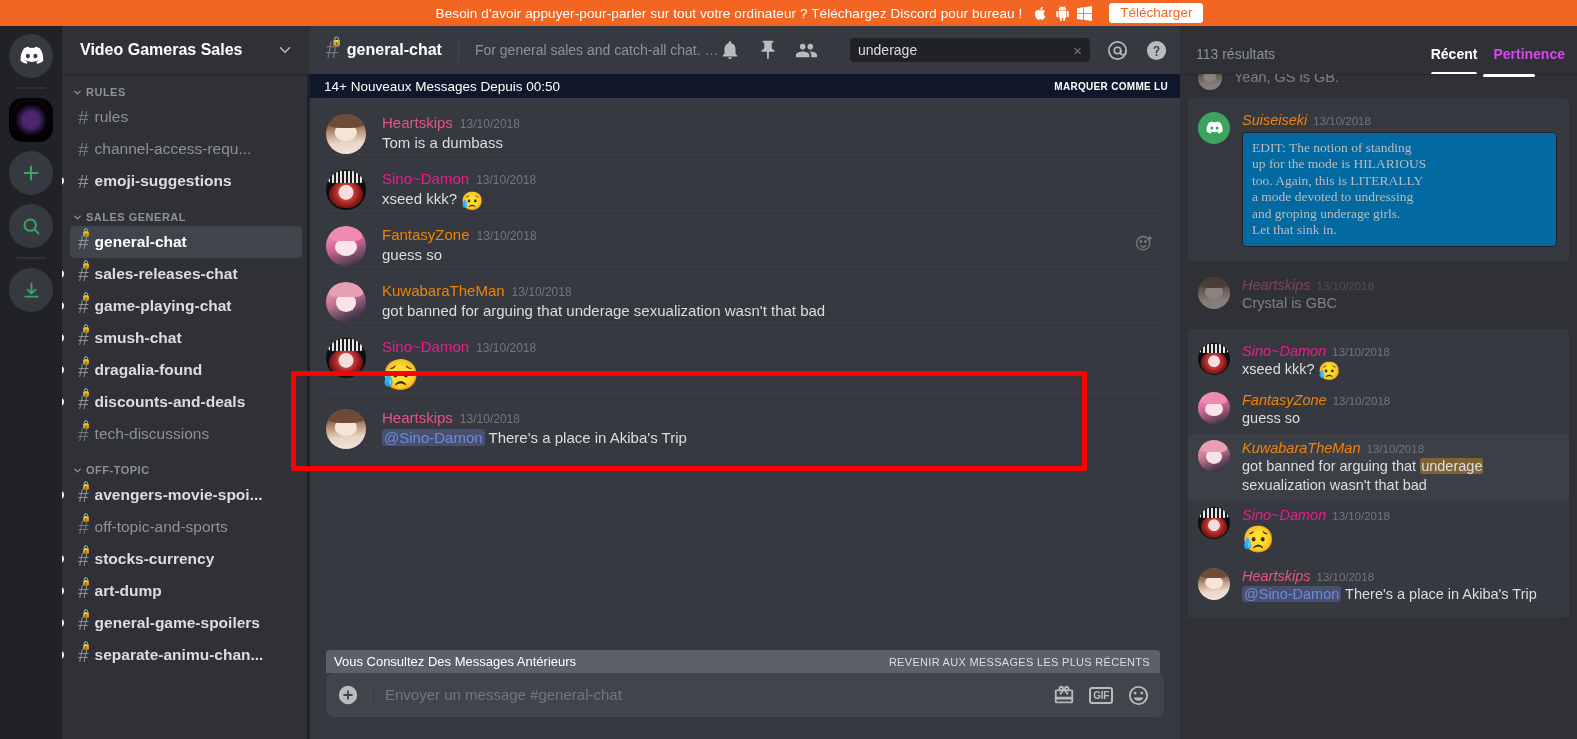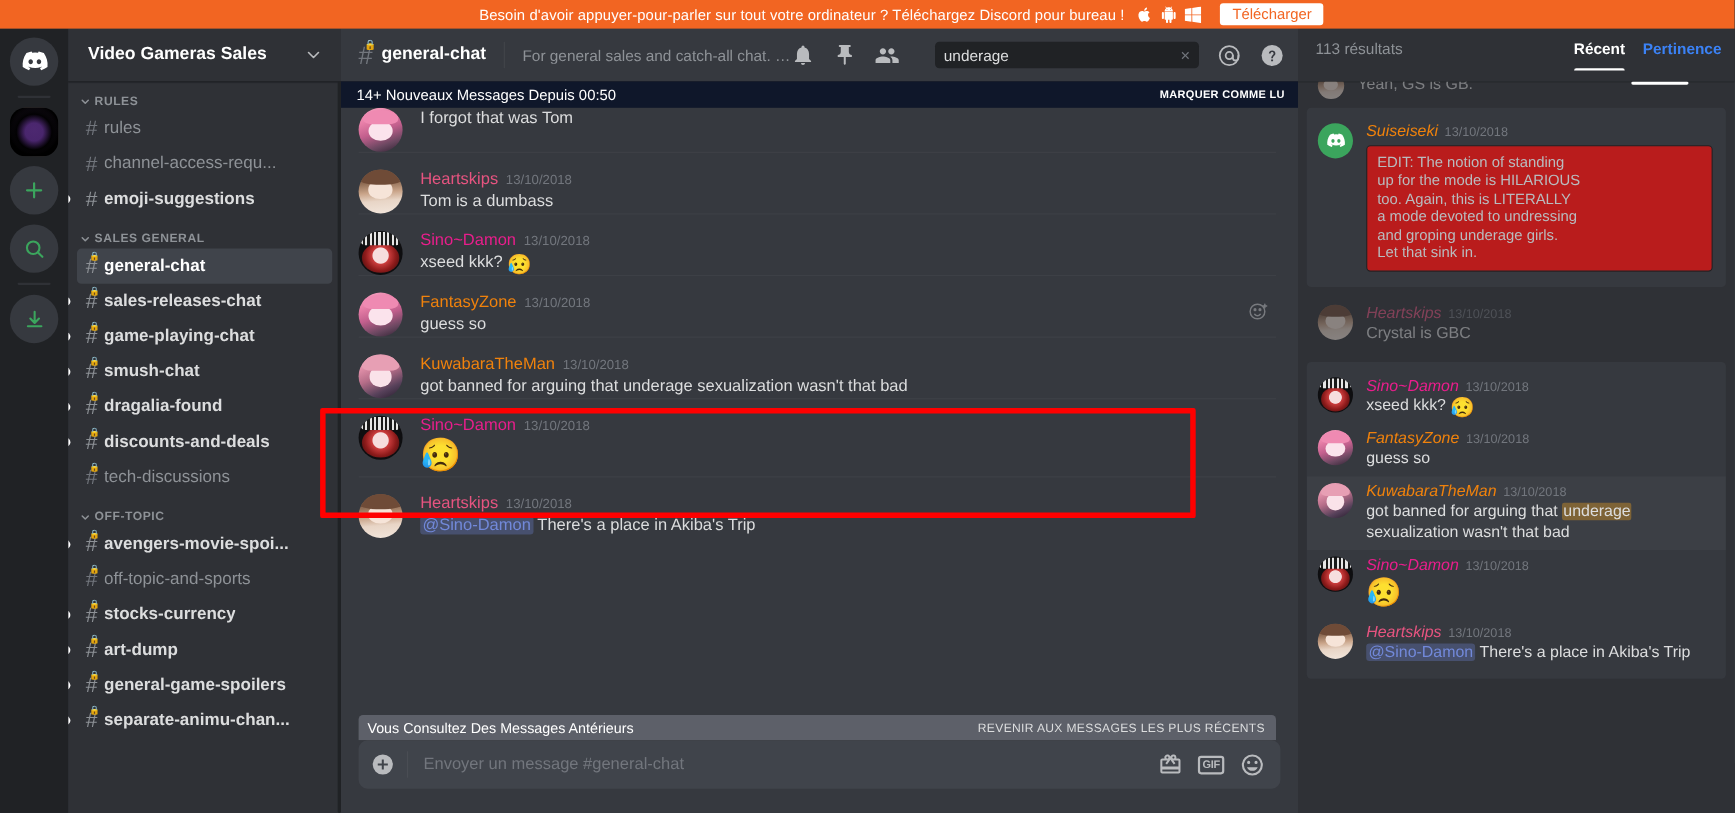--- a/index.html
+++ b/index.html
@@ -161,44 +161,44 @@
   .composer-icons > * { cursor: pointer; color: #b9bbbe; }
   .gif-badge {
     border: 2px solid #b9bbbe; border-radius: 3px; font-size: 10px; font-weight: bold;
     color: #b9bbbe; padding: 0 2px; line-height: 13px; letter-spacing: -.3px;
   }
 
   
   .results { width: 397px; min-width: 397px; background: #2f3136; display: flex; flex-direction: column; position: relative; z-index: 3; }
   .results-head {
     height: 48px; min-height: 48px; background: #2f3136;
-    display: flex; align-items: center; padding: 0 12px 0 16px;
+    display: flex; align-items: flex-end; padding: 0 12px 0 16px;
     box-shadow: 0 1px 0 rgba(4,4,5,.2);
   }
   .res-count { color: #8e9297; font-size: 14px; padding-bottom: 12px; }
   .res-tabs { margin-left: auto; display: flex; gap: 16px; }
-  .res-tab { color: #3b82f6; font-size: 14px; font-weight: bold; padding-bottom: 12px; cursor: pointer; position: relative; }
+  .res-tab { color: #d946ef; font-size: 14px; font-weight: bold; padding-bottom: 12px; cursor: pointer; position: relative; }
   .res-tab.active { color: #ffffff; }
   .res-tab.active::after { content:""; position: absolute; left: 0; right: 0; bottom: 0; height: 2px; background: #ffffff; border-radius: 2px 2px 0 0; }
   .res-list { flex: 1; overflow: hidden; padding: 0 8px; position: relative; }
 
   .res-faded { opacity: .45; }
   .res-group { background: #36393f; border-radius: 4px; padding: 8px 0; margin: 8px 0; }
   .res-hit { background: rgba(255,255,255,.03); }
   .res-msg { display: flex; padding: 6px 12px 6px 10px; }
   .res-av { width: 32px; height: 32px; min-width: 32px; border-radius: 50%; margin-right: 12px; overflow: hidden; position: relative; }
   .res-head { display: flex; align-items: baseline; gap: 6px; margin-bottom: 1px; }
   .res-uname { font-size: 14.5px; font-weight: 500; font-style: italic; }
   .res-ts { color: #72767d; font-size: 11.5px; }
   .res-text { color: #dcddde; font-size: 14.5px; line-height: 1.32; }
   .hl { background: rgba(250,166,26,.35); border-radius: 2px; padding: 0 1px; }
   .codeblock {
-    background: #b91c1c; border: 1px solid #202225; border-radius: 4px;
+    background: #0369a1; border: 1px solid #202225; border-radius: 4px;
     padding: 7px 9px; margin-top: 4px;
-    font-family: Liberation Sans, sans-serif; font-size: 13.5px; line-height: 1.22;
+    font-family: Liberation Serif, serif; font-size: 13.5px; line-height: 1.22;
     color: #b9bbbe; white-space: pre-wrap;
   }
   .res-cut { display: flex; padding: 0 12px 0 10px; height: 16px; overflow: hidden; }
   .res-scroll { position: absolute; right: 2px; width: 3px; background: #202225; border-radius: 2px; }
 
   
   .av-heart { background: linear-gradient(175deg,#7d5a45 0%,#8d6a52 30%,#c9a489 52%,#e8d5c6 70%,#f2e6dc 100%); }
   .av-heart::before { content:""; position:absolute; left:50%; top:26%; width:56%; height:42%; transform:translateX(-50%); border-radius:48%; background:#f6e4d8; }
   .av-heart::after { content:""; position:absolute; left:0; top:0; right:0; height:34%; background:#6f4b37; border-radius:50% 50% 40% 40%; }
   .av-sino { background:#0e0e10; }
@@ -399,26 +399,20 @@
             </svg>
         </span>
       </div>
 
       <div class="newbar">
         <span class="newbar-l">14+ Nouveaux Messages Depuis 00:50</span>
         <span class="newbar-r">MARQUER COMME LU</span>
       </div>
 
       <div class="msgs" id="message-list">
-          <div class="msg no-div" style="padding-top: 0px;">
-            <div class="avatar av-fz"></div>
-            <div class="mbody">
-              <div class="mtext">I forgot that was Tom</div>
-            </div>
-          </div>
           <div class="msg">
             <div class="divider"></div>
             <div class="avatar av-heart"></div>
             <div class="mbody">
               <div class="mhead">
                 <span class="uname" style="color: rgb(231, 84, 128);">Heartskips</span>
                 <span class="ts">13/10/2018</span>
               </div>
               <div class="mtext">Tom is a dumbass</div>
             </div>

